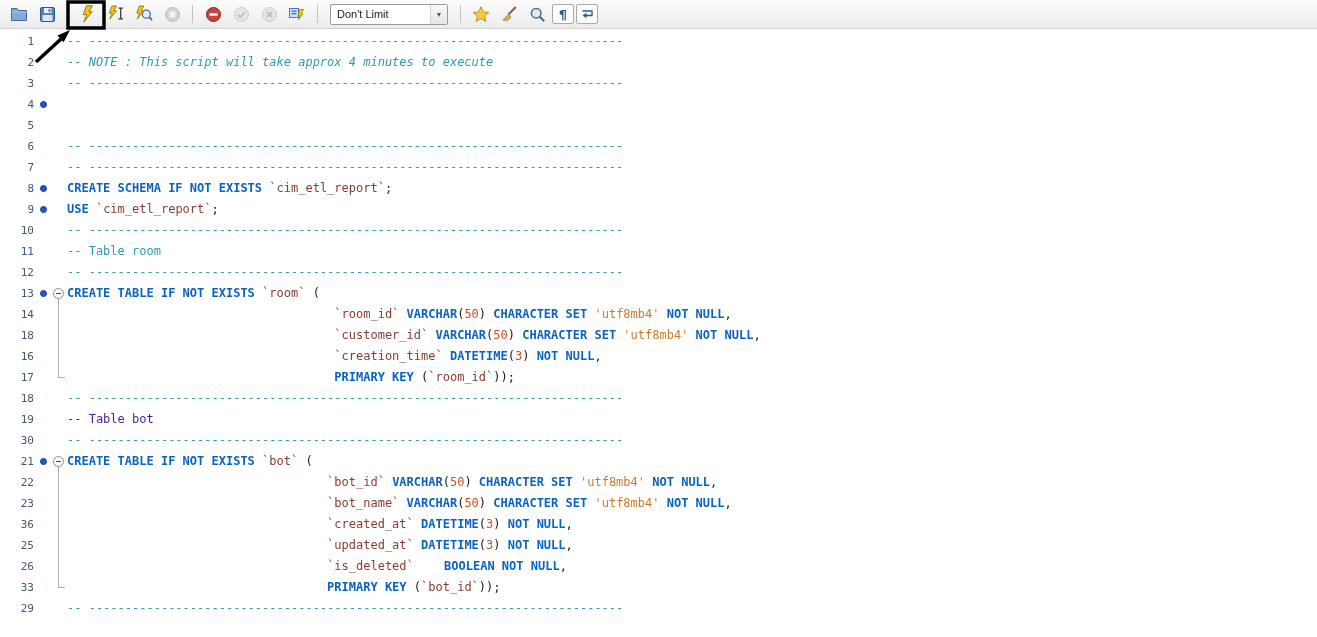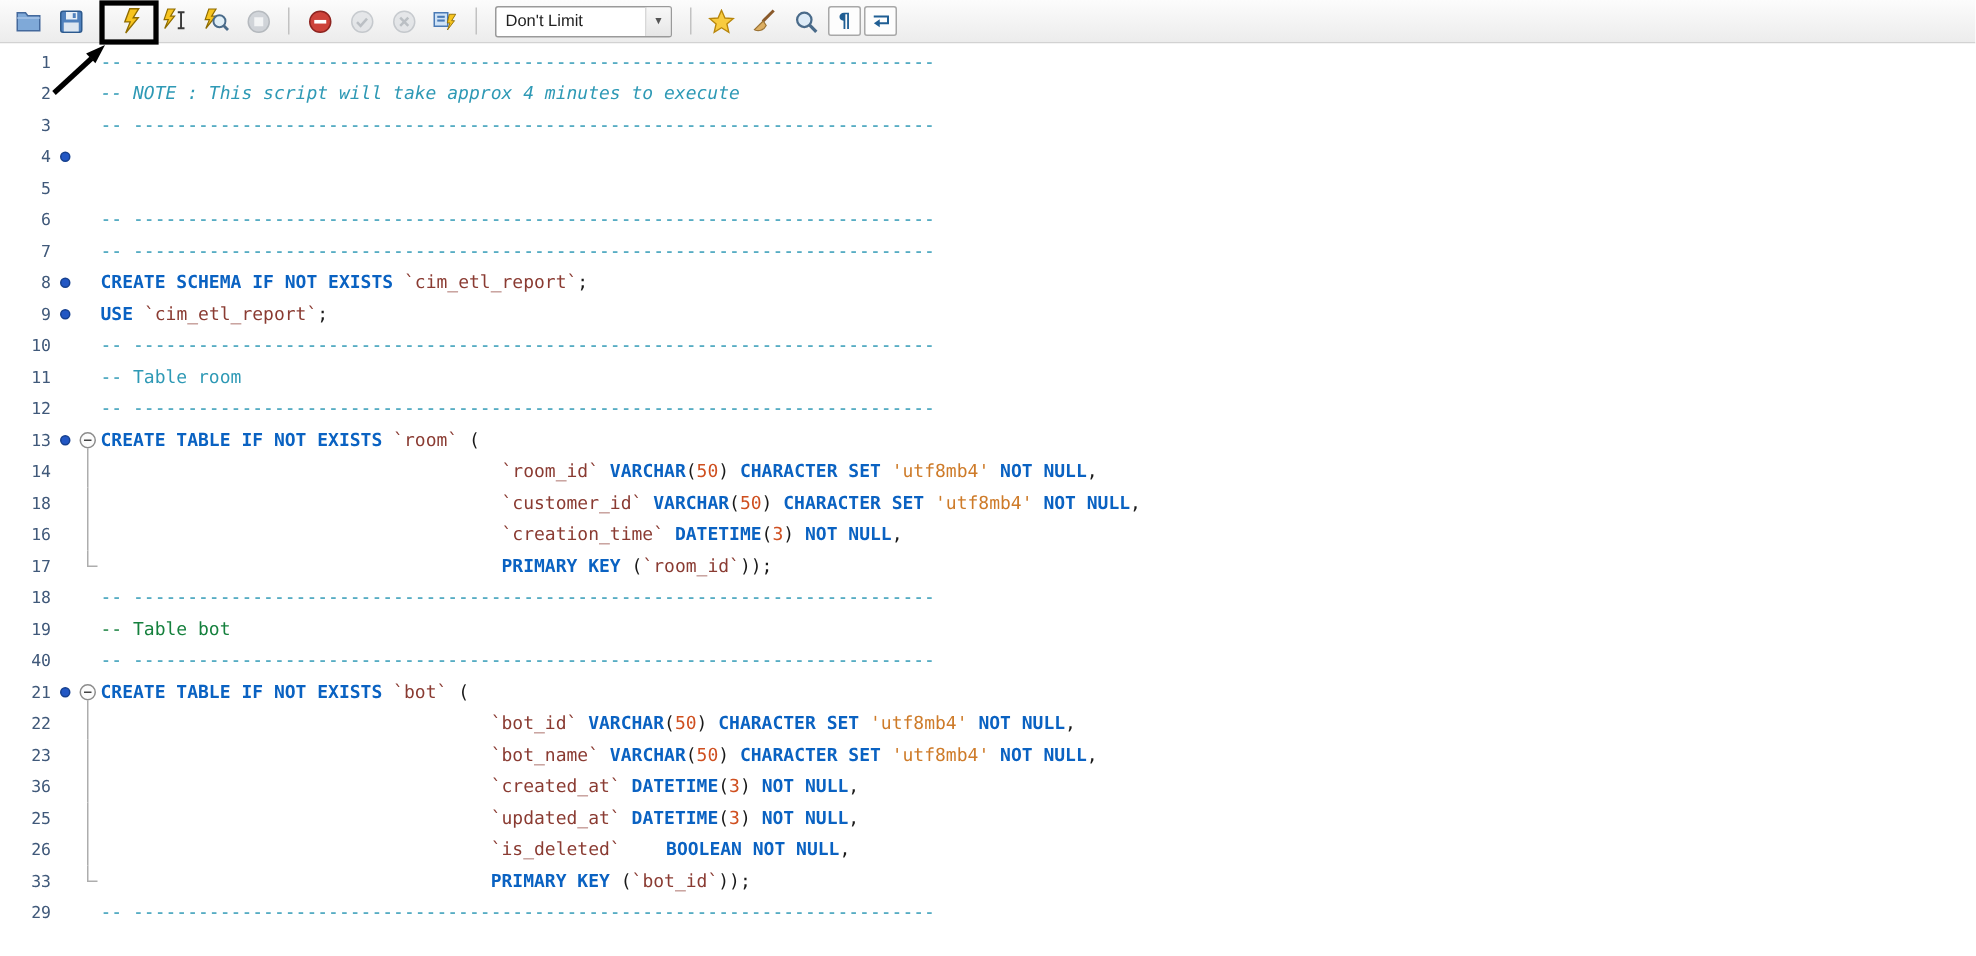--- a/index.html
+++ b/index.html
@@ -301,24 +301,24 @@
         <div class="line">
           <div class="ln">18</div>
           <div class="marker-col"></div>
           <div class="fold-col"></div>
           <div class="code"><span style="color: rgb(46, 153, 181);">-- --------------------------------------------------------------------------</span></div>
         </div>
         <div class="line">
           <div class="ln">19</div>
           <div class="marker-col"></div>
           <div class="fold-col"></div>
-          <div class="code"><span style="color: #15803d;">-- Table bot</span></div>
-        </div>
-        <div class="line">
-          <div class="ln">40</div>
+          <div class="code"><span style="color: #4c1d95;">-- Table bot</span></div>
+        </div>
+        <div class="line">
+          <div class="ln">30</div>
           <div class="marker-col"></div>
           <div class="fold-col"></div>
           <div class="code"><span style="color: rgb(46, 153, 181);">-- --------------------------------------------------------------------------</span></div>
         </div>
         <div class="line">
           <div class="ln">21</div>
           <div class="marker-col">
             <span class="marker-dot"></span>
           </div>
           <div class="fold-col fold-start">

